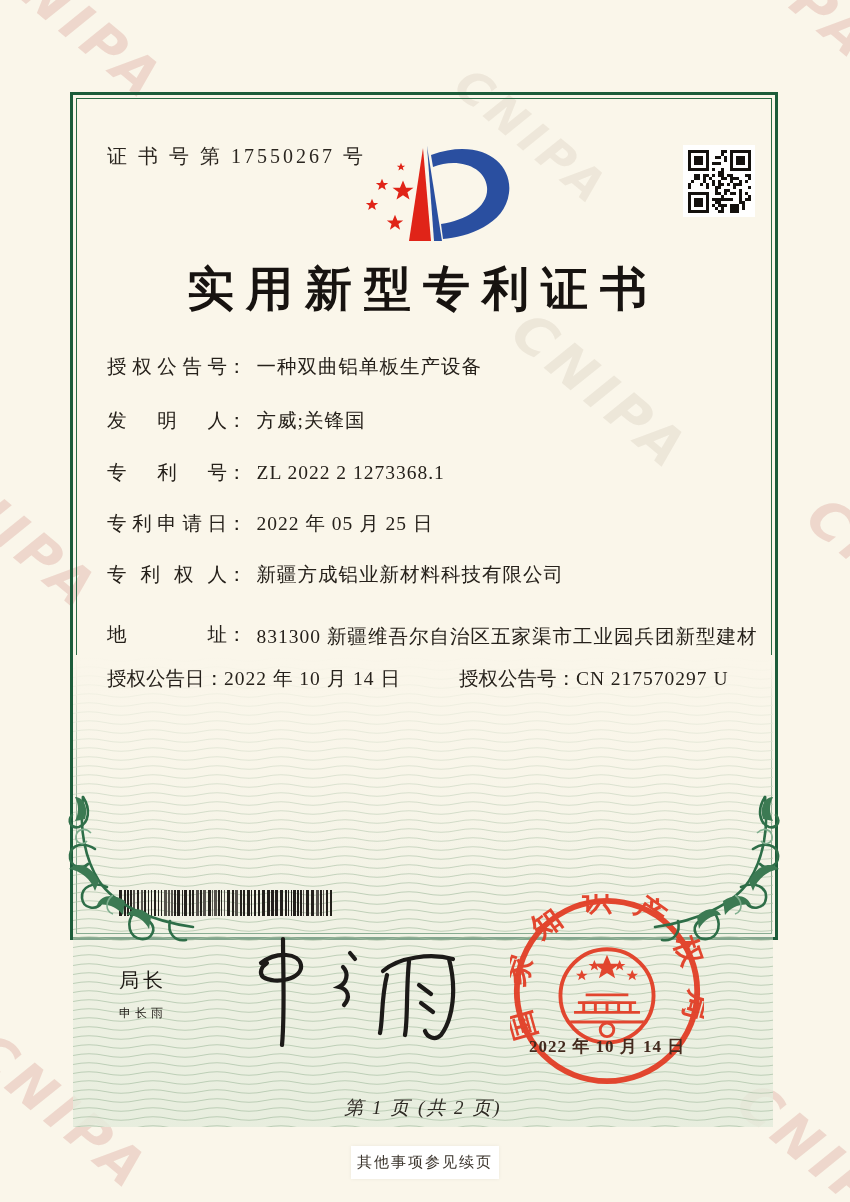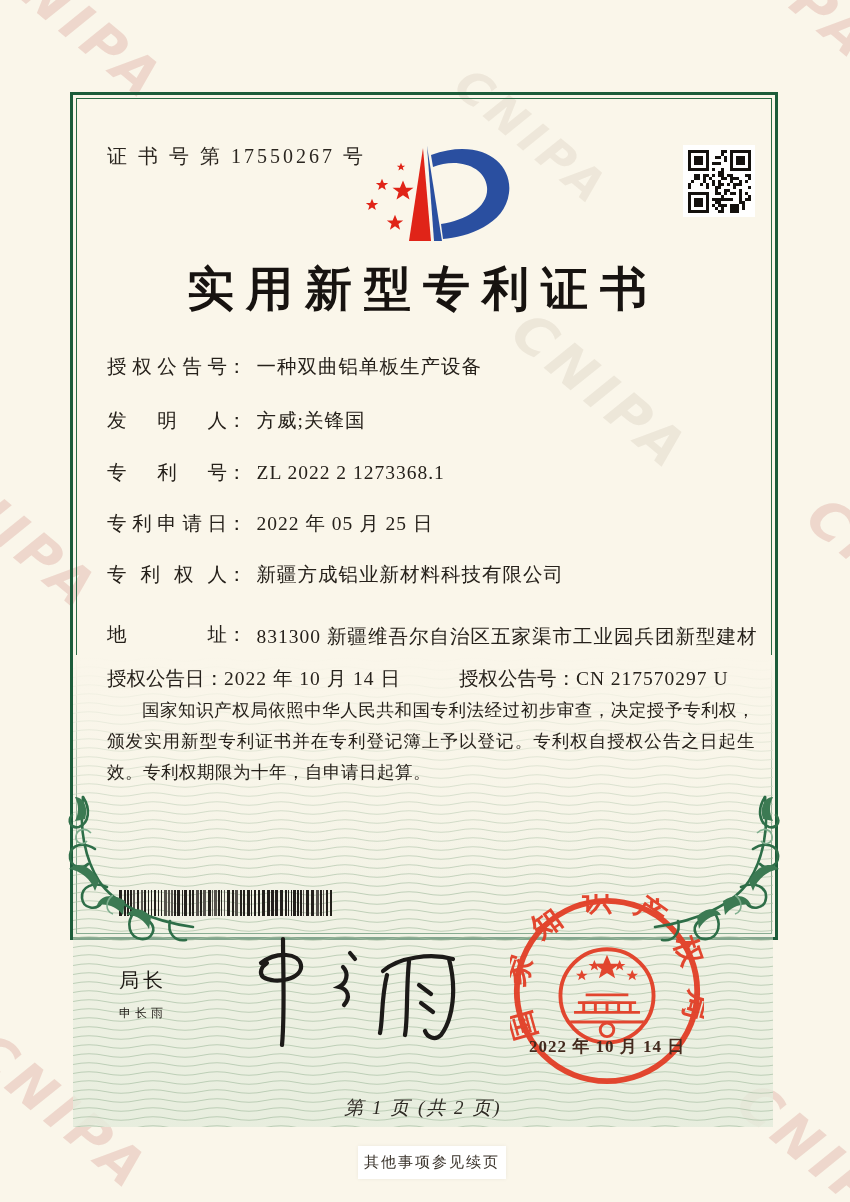--- a/index.html
+++ b/index.html
@@ -56,21 +56,21 @@
                font-size:17px; font-weight:bold; color:#432a1e; letter-spacing:1px; }
 
   .page-num { position:absolute; left:0; top:1000px; width:100%; text-align:center;
               font-size:19px; letter-spacing:2px; color:#2e2a24;font-style:italic; }
 
   .ornament { position:absolute; width:150px; height:160px; z-index:4; }
   .orn-left  { left:-18px; bottom:-12px; }
   .orn-right { right:-18px; bottom:-12px; transform:scaleX(-1); }
 
   .note-box { position:absolute; left:50%; top:1146px; transform:translateX(-50%);
-              background:#ffffff; padding:7px 6px; z-index:2; box-shadow:0 0 4px rgba(0,0,0,0.06);margin-left:7px; }
+              background:#ffffff; padding:7px 6px; z-index:2; box-shadow:0 0 4px rgba(0,0,0,0.06); }
   .note-box span { font-size:15px; color:#3a332b; letter-spacing:2px; }
 </style>
 </head>
 <body>
 
 <div class="page">
 
   <div class="wm wm-pink" style="left:-30px; top:-10px;">CNIPA</div>
   <div class="wm wm-pink" style="left:680px; top:-50px;">CNIPA</div>
   <div class="wm wm-ghost" style="left:440px; top:110px; font-size:46px;">CNIPA</div>
@@ -262,21 +262,20 @@
         </div>
         <div class="frow" style="top:252px;margin-top:16px;">
           <span class="flabel">地址</span><span class="fcolon">：</span><span class="addr-val"><span>831300 新疆维吾尔自治区五家渠市工业园兵团新型建材</span><br></span>
         </div>
         <div class="frow" style="top:312px;">
           <span>授权公告日</span><span>：</span><span class="fvalue">2022 年 10 月 14 日</span><span class="grant-no">授权公告号</span><span>：</span><span class="fvalue">CN 217570297 U</span>
         </div>
       </div>
 
       <div class="paras">
-        <p>国家知识产权局依照中华人民共和国专利法经过初步审查，决定授予专利权，颁发实用新型专利证书并在专利登记簿上予以登记。专利权自授权公告之日起生效。专利权期限为十年，自申请日起算。</p>
       </div>
 
       <div class="barcode" id="barcode">
           <span style="width: 3px; background: rgb(35, 32, 28); margin-right: 2px;"></span>
           <span style="width: 2px; background: rgb(35, 32, 28); margin-right: 1px;"></span>
           <span style="width: 2px; background: rgb(35, 32, 28); margin-right: 1px;"></span>
           <span style="width: 2px; background: rgb(35, 32, 28); margin-right: 1px;"></span>
           <span style="width: 2px; background: rgb(85, 82, 76); margin-right: 2px;"></span>
           <span style="width: 2px; background: rgb(35, 32, 28); margin-right: 2px;"></span>
           <span style="width: 2px; background: rgb(85, 82, 76); margin-right: 1px;"></span>

